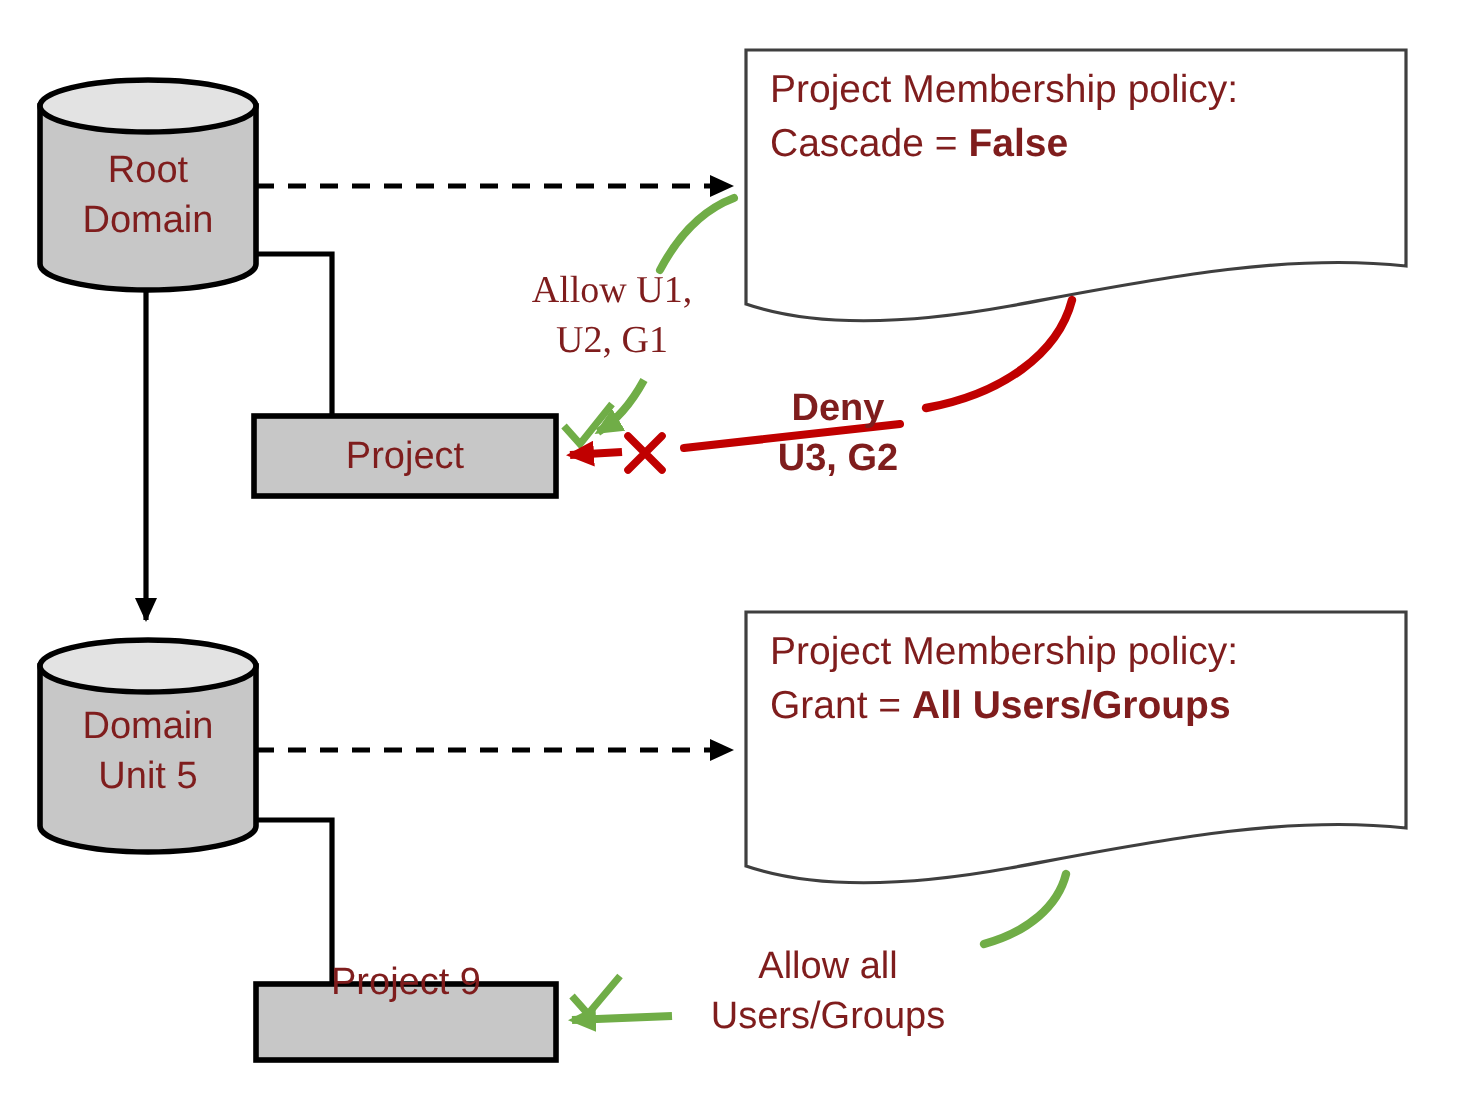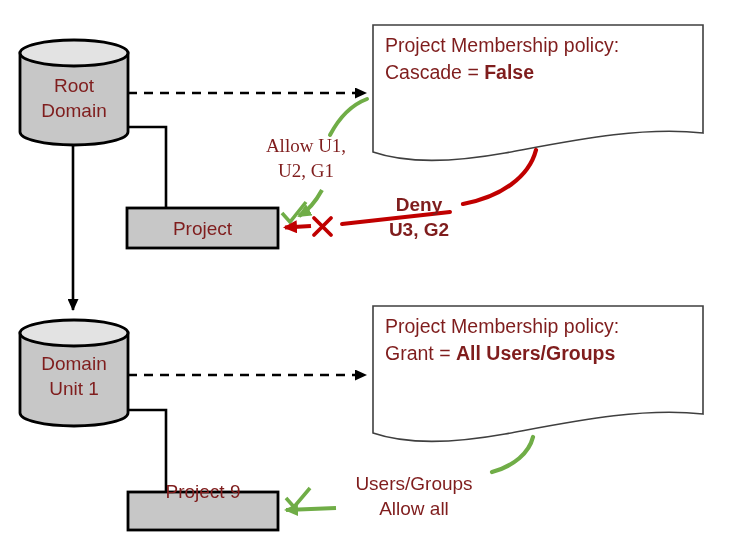--- a/index.html
+++ b/index.html
@@ -78,21 +78,21 @@
     <span>Root</span>
     <span>Domain</span>
   </div>
 
   <div class="txt box-label" style="left:127px;top:208px;width:151px;height:40px;">
     <span>Project</span>
   </div>
 
   <div class="txt center node-label" style="left:20px;top:351px;width:108px;">
     <span>Domain</span>
-    <span>Unit 1</span>
+    <span>Unit 5</span>
   </div>
 
   <div class="txt box-label" style="left:128px;top:476px;width:150px;height:30px;">
     <span>Project 9</span>
   </div>
 
   <div class="txt policy-text" style="left:385px;top:32px;width:305px;">
     <div>Project Membership policy:</div>
     <div><span>Cascade = </span><b>False</b></div>
   </div>
@@ -106,17 +106,17 @@
     <span>Allow U1,</span>
     <span>U2, G1</span>
   </div>
 
   <div class="txt center node-label" style="left:371px;top:192px;width:96px;font-weight:bold;">
     <span>Deny</span>
     <span>U3, G2</span>
   </div>
 
   <div class="txt center node-label" style="left:348px;top:471px;width:132px;">
+    <span>Allow all</span>
     <span>Users/Groups</span>
-    <span>Allow all</span>
   </div>
 
 </div>
 
 </body></html>

